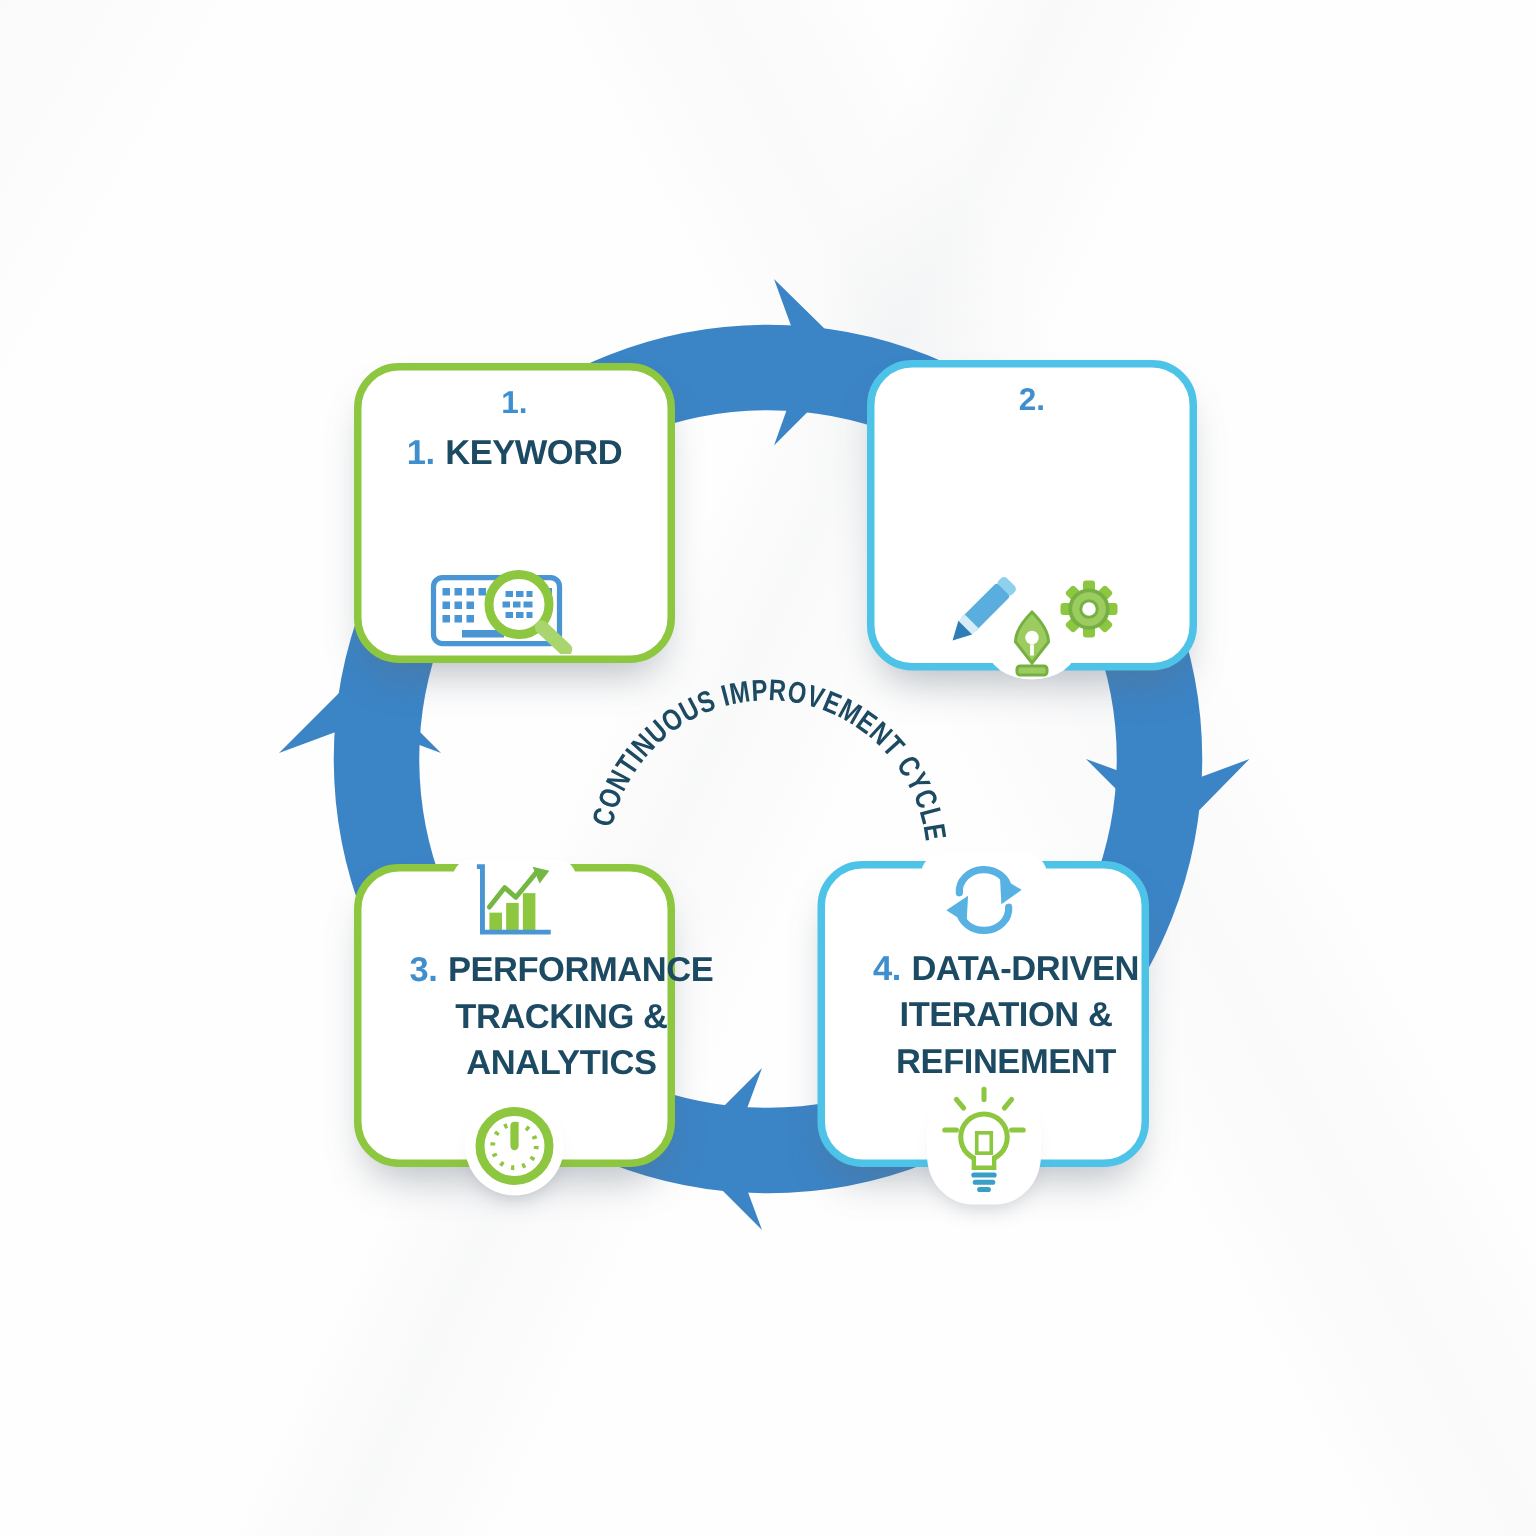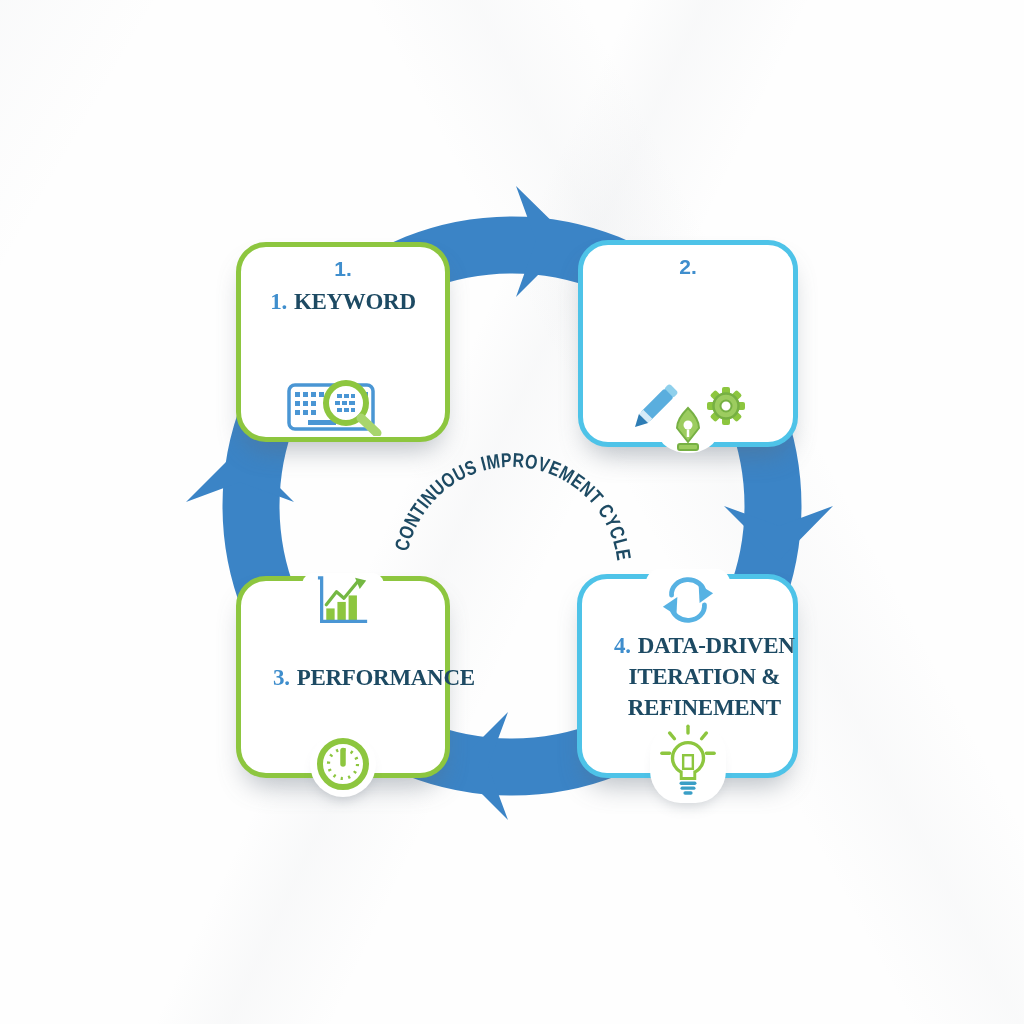--- a/index.html
+++ b/index.html
@@ -20,25 +20,25 @@
   .step{
     position:absolute;background:#ffffff;border-radius:30px;z-index:2;
     display:flex;flex-direction:column;align-items:center;
     box-shadow:0 16px 26px -8px rgba(96,108,122,0.42);
   }
   .step.green{border:5px solid #8dc63f;}
   .step.blue{border:5px solid #4ec3e8;}
   .s1{left:236px;top:242px;width:204px;height:190px;}
   .s2{left:578px;top:240px;width:210px;height:197px;}
   .s3{left:236px;top:576px;width:204px;height:192px;}
-  .s4{left:577px;top:574px;width:211px;height:194px;}
+  .s4{left:545px;top:574px;width:211px;height:194px;}
   .badge{color:#3f8ecd;font-weight:bold;font-size:21px;margin-top:11px;line-height:1;}
   .title{
     color:#1d4a63;font-weight:bold;font-size:23px;line-height:31px;
-    text-align:center;letter-spacing:-0.3px;margin-top:7px;padding:0 2px;font-family:Liberation Serif, serif;
+    text-align:center;letter-spacing:-0.3px;margin-top:7px;padding:0 2px;
   }
   .s3 .title,.s4 .title{margin:auto;padding-left:32px;}
   .title .line1{white-space:nowrap;}
   .num-inline{color:#3f8ecd;margin-right:7px;}
   .num-inline:empty{margin:0;}
   .rest{white-space:pre-line;}
   .kb-wrap{margin-top:auto;margin-bottom:1px;line-height:0;}
   .pens-wrap{position:absolute;left:50%;transform:translateX(-50%);bottom:-12px;line-height:0;z-index:4;}
   .halo{
     position:absolute;left:50%;transform:translateX(-50%);
@@ -153,20 +153,22 @@
         </g>
         <polyline points="14,32 25,18 33,25 47,8" fill="none" stroke="#74b843" stroke-width="3.5" stroke-linecap="round" stroke-linejoin="round"></polyline>
         <polygon points="45,3 57,6 50,15" fill="#74b843"></polygon>
         <path d="M5,3 L9,3 L9,50 L58,50" fill="none" stroke="#4a96d4" stroke-width="3.5"></path>
       </svg>
     </div>
     <div class="title">
       <div class="line1">
         <span class="num-inline">3.</span><span>PERFORMANCE</span>
       </div>
+      <div class="rest">TRACKING &amp;
+ANALYTICS</div>
     </div>
     <div class="halo halo-clock">
       <svg width="58" height="58" viewBox="0 0 58 58">
         <circle cx="29" cy="29" r="23" fill="#fff" stroke="#8dc63f" stroke-width="6"></circle>
         <circle cx="29" cy="29" r="14.5" fill="none" stroke="#8dc63f" stroke-width="3.2" stroke-dasharray="2.2 5.4"></circle>
         <line x1="29" y1="29" x2="29" y2="15.5" stroke="#8dc63f" stroke-width="5.5" stroke-linecap="round"></line>
       </svg>
     </div>
   </div>
 

